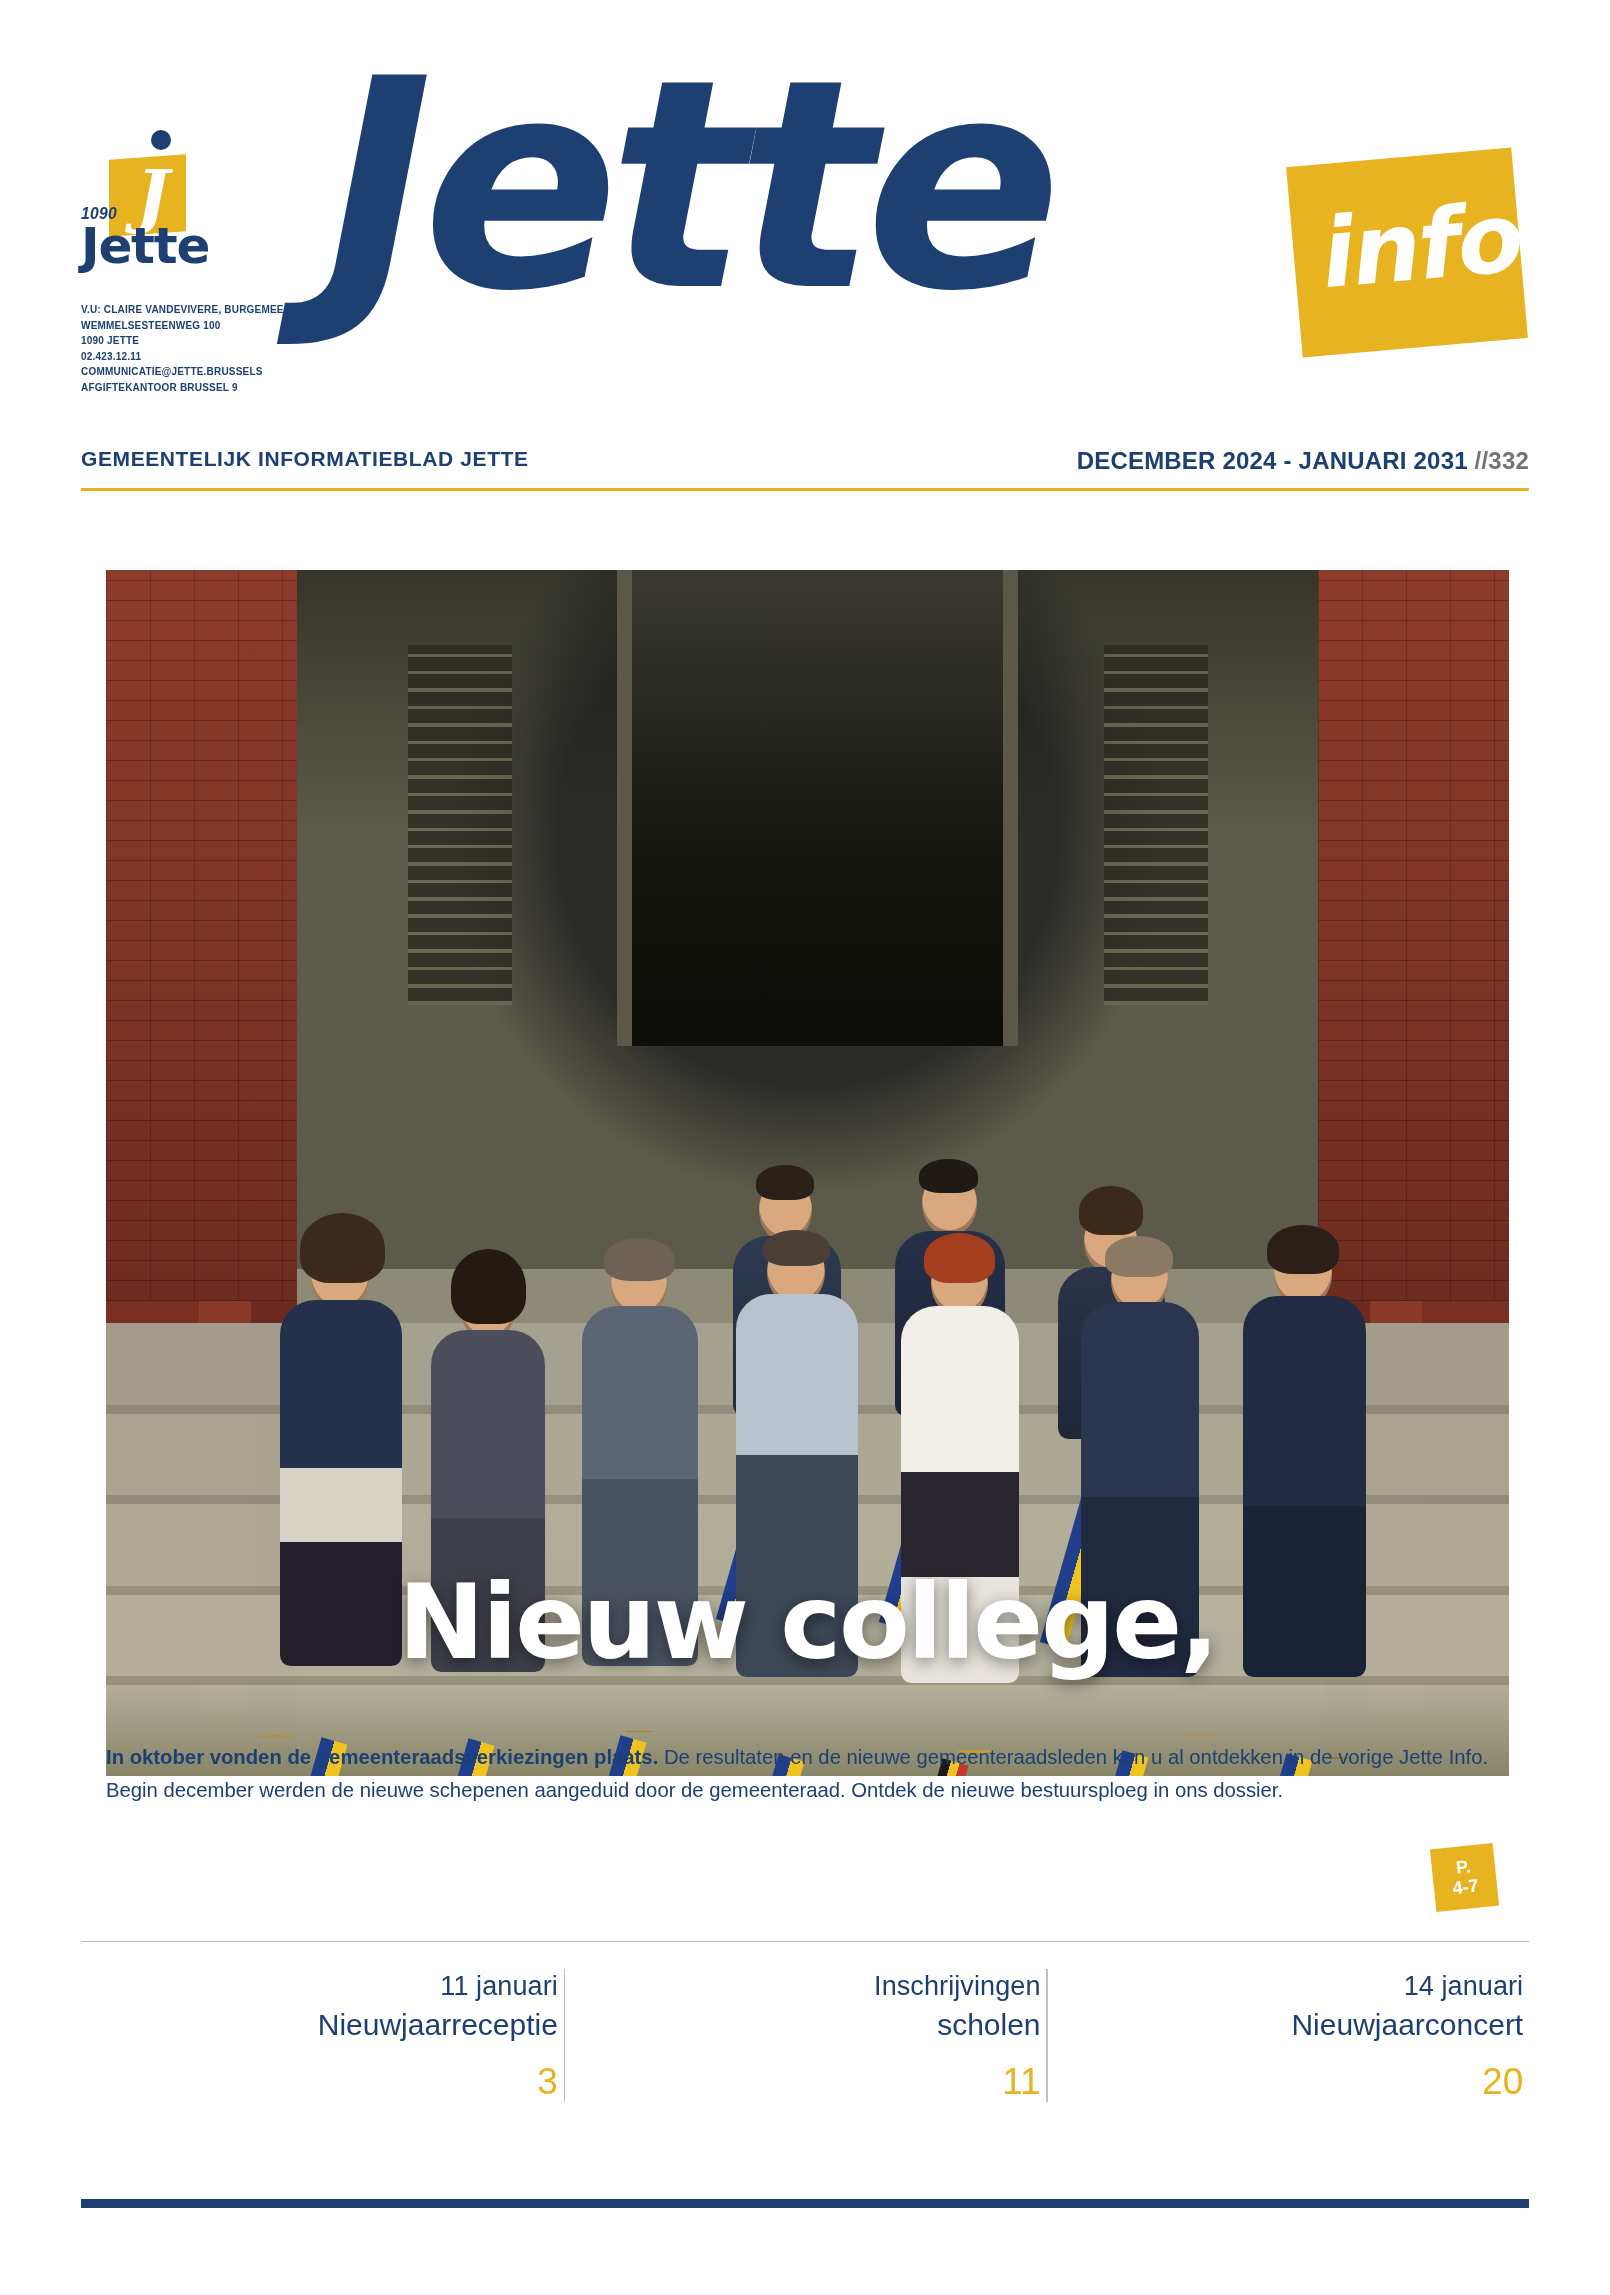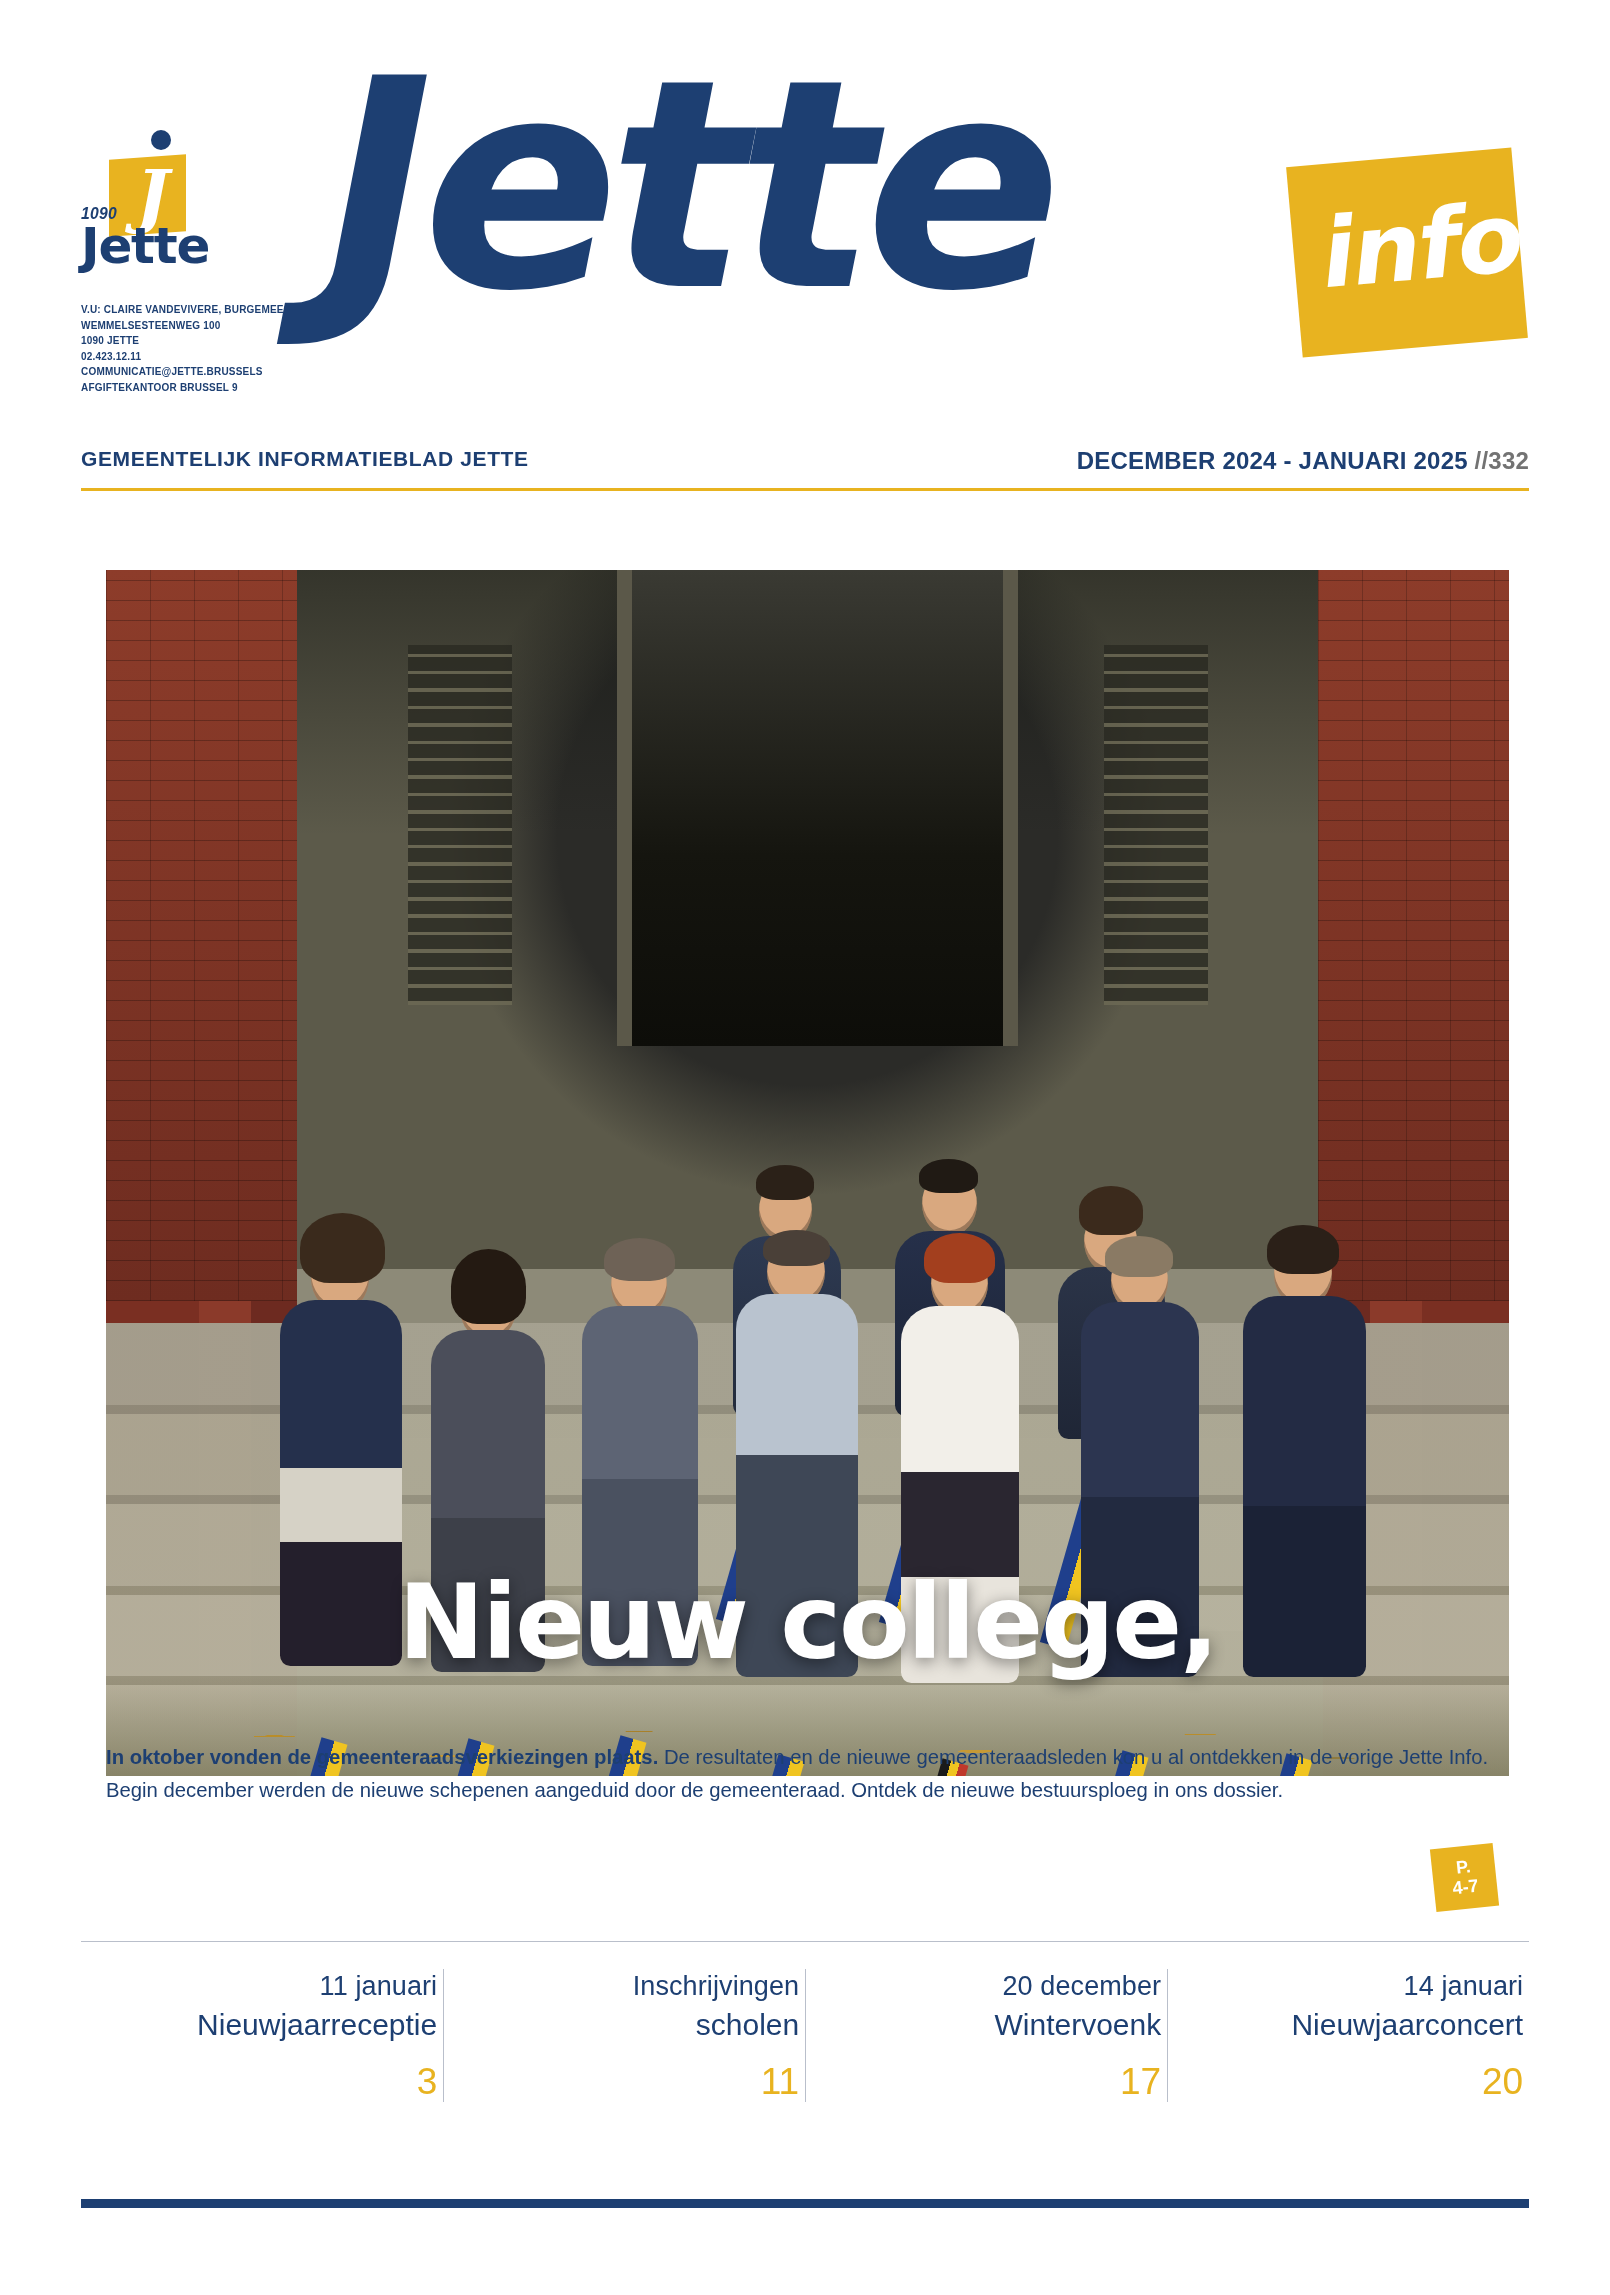--- a/index.html
+++ b/index.html
@@ -407,21 +407,21 @@
 
     <div class="wordmark">Jette</div>
 
     <div class="info-badge">
       <span>info</span>
     </div>
 
     <div class="strap">
       <div class="strap-left">GEMEENTELIJK INFORMATIEBLAD JETTE</div>
       <div class="strap-right">
-        <span>DECEMBER 2024 - JANUARI 2025</span>
+        <span>DECEMBER 2024 - JANUARI 2031</span>
         <span class="strap-issue">//332</span>
       </div>
     </div>
   </div>
 
   <div class="cover">
     <div class="photo">
       <div class="brick-l"></div>
       <div class="brick-r"></div>
       <div class="doorway"></div>
@@ -518,25 +518,20 @@
       <div class="teaser-title">Nieuwjaarreceptie</div>
       <div class="teaser-page">3</div>
     </div>
 
     <div class="teaser">
       <div class="teaser-date">Inschrijvingen</div>
       <div class="teaser-title">scholen</div>
       <div class="teaser-page">11</div>
     </div>
 
-    <div class="teaser">
-      <div class="teaser-date">20 december</div>
-      <div class="teaser-title">Wintervoenk</div>
-      <div class="teaser-page">17</div>
-    </div>
 
     <div class="teaser">
       <div class="teaser-date">14 januari</div>
       <div class="teaser-title">Nieuwjaarconcert</div>
       <div class="teaser-page">20</div>
     </div>
   </div>
 
   <div class="footer-bar"></div>
 </div>

